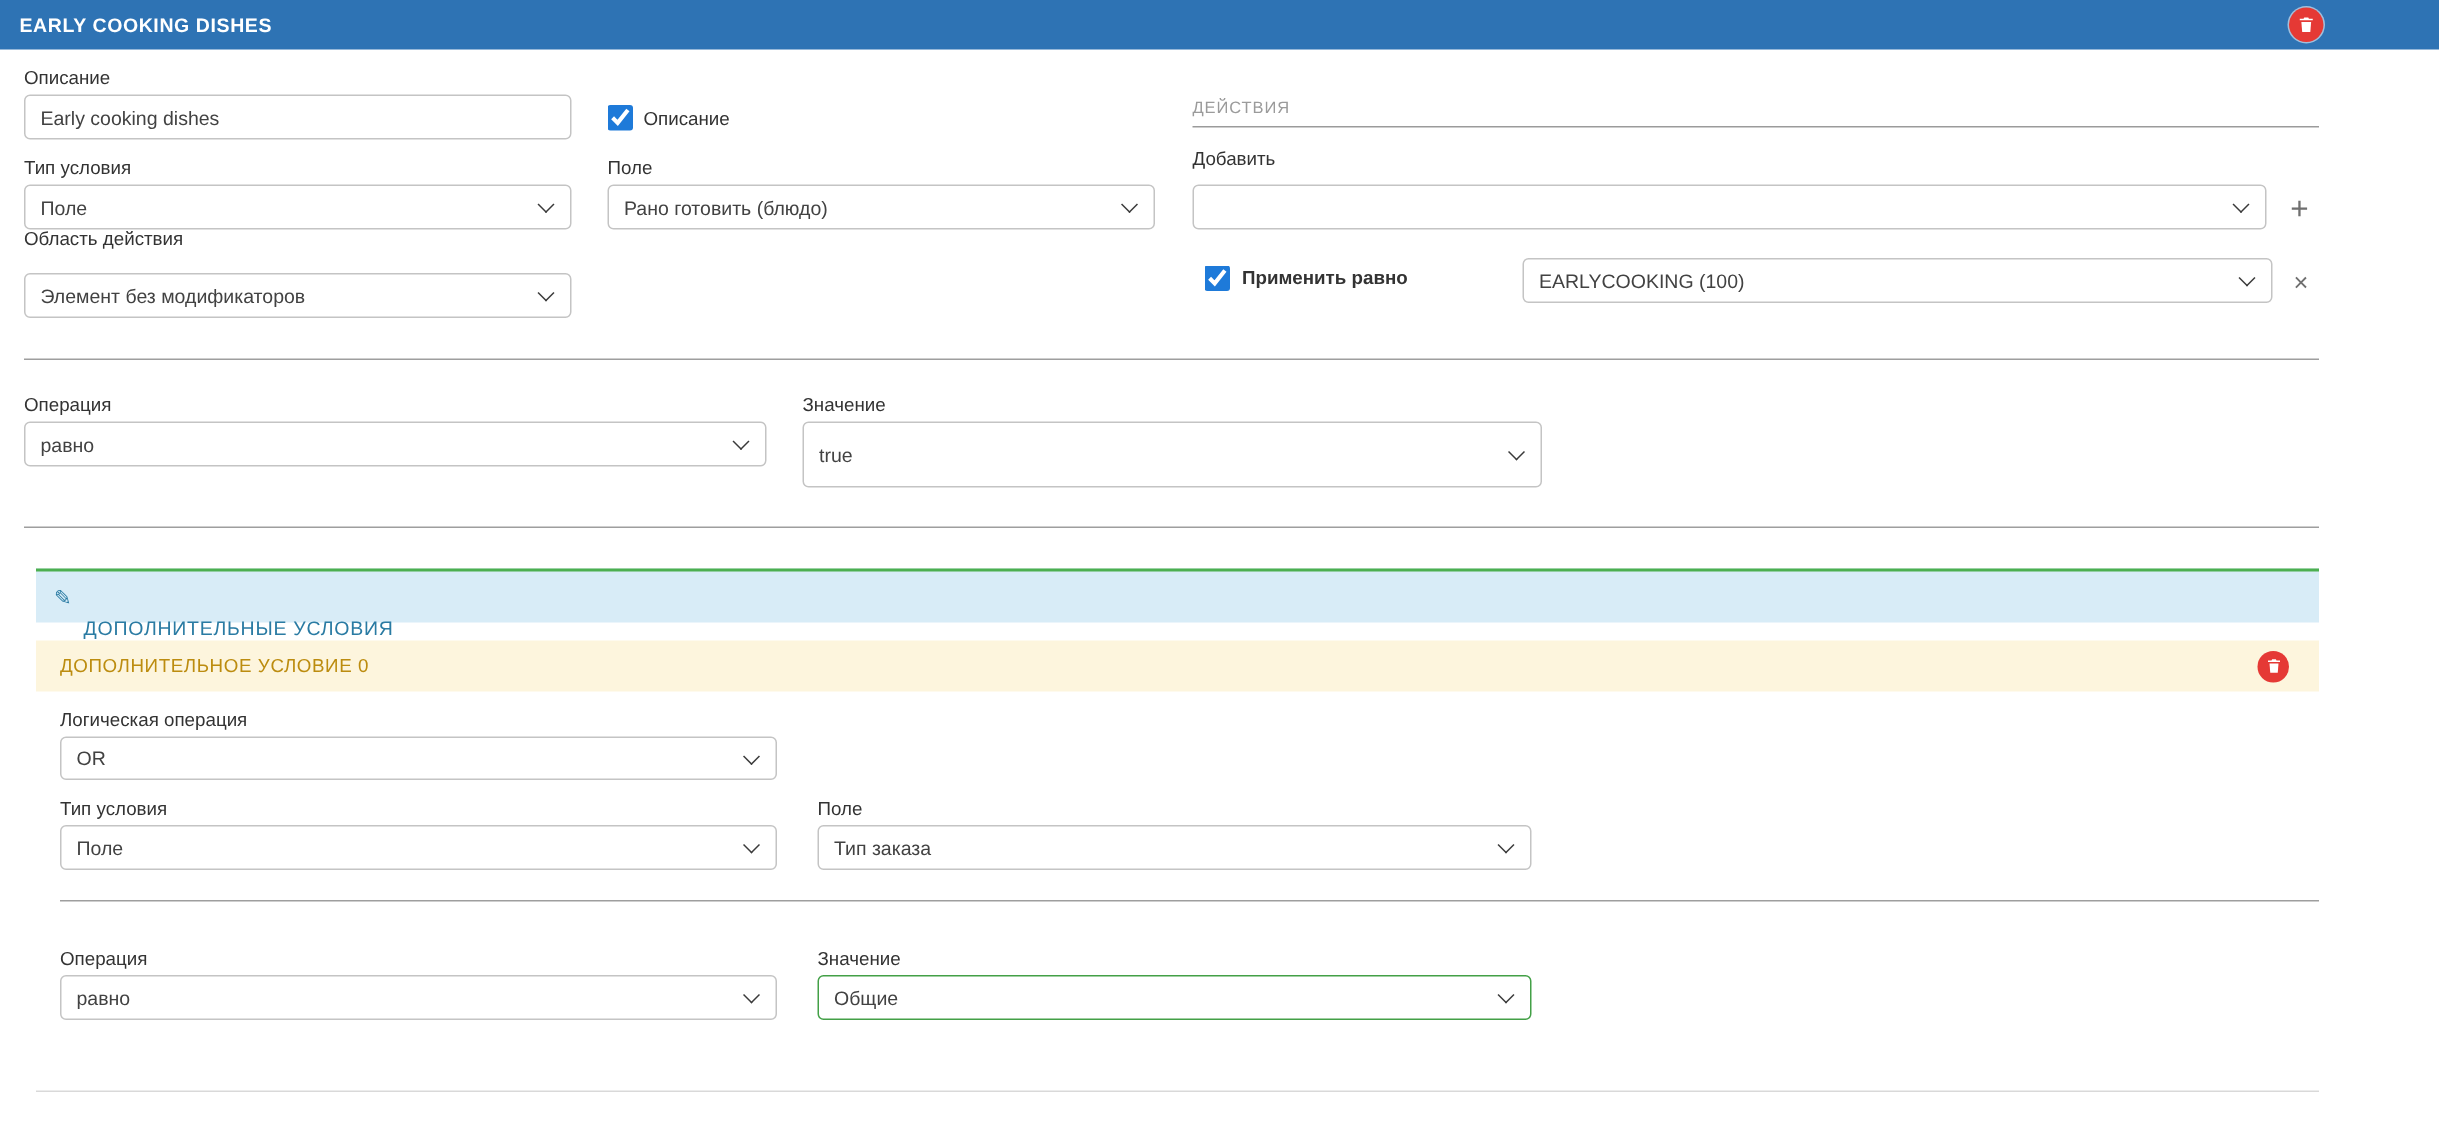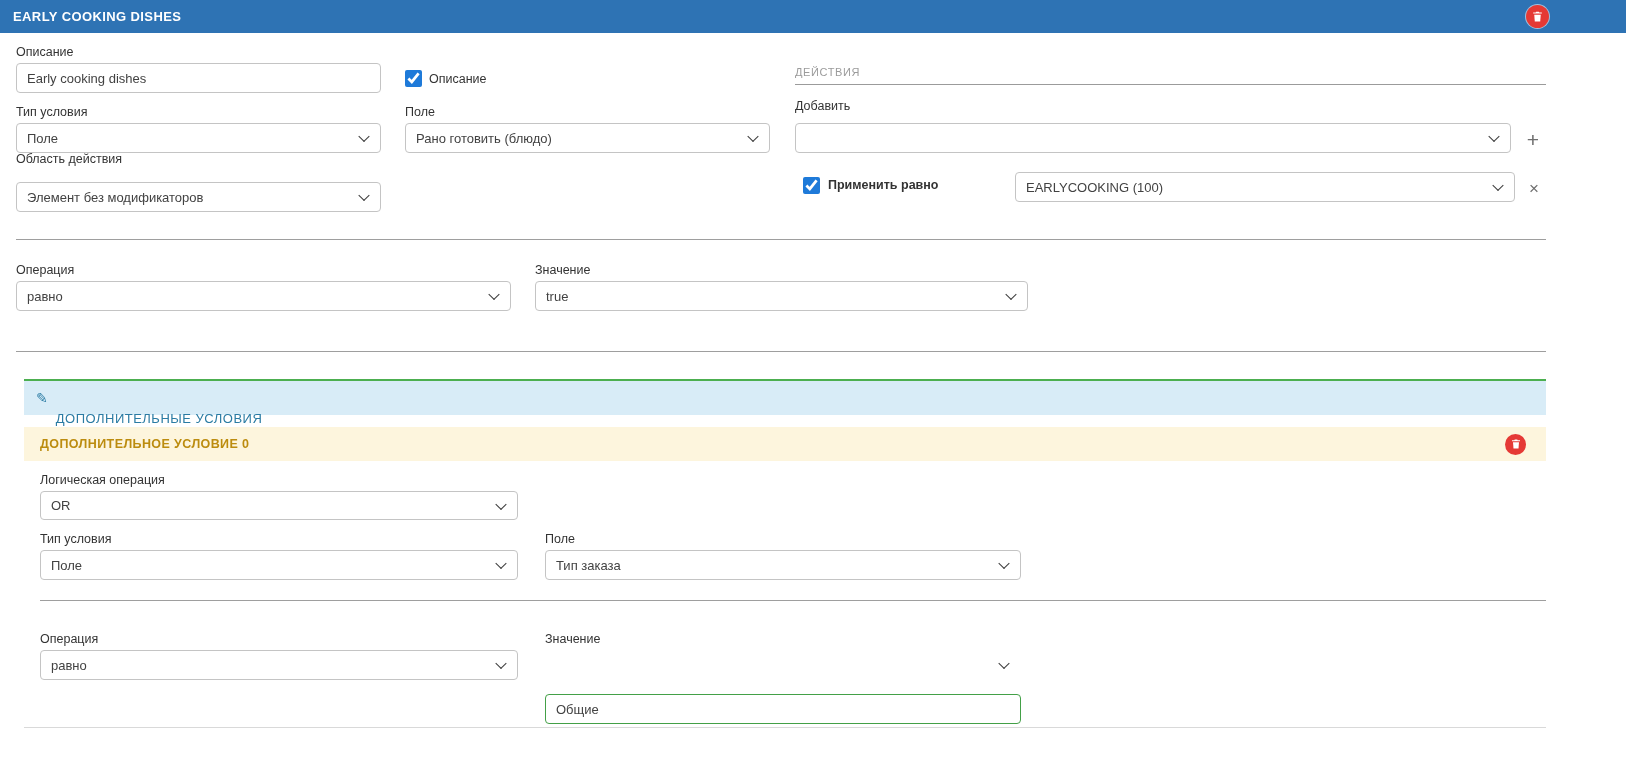--- a/index.html
+++ b/index.html
@@ -53,21 +53,21 @@
     font-family:"Liberation Sans", sans-serif;
   }
 
   .sel{position:absolute;}
   .sel select{
     appearance:none;-webkit-appearance:none;-moz-appearance:none;
     width:100%;height:100%;border:1px solid var(--control_border);border-radius:4px;
     font-size:13px;color:var(--control_text);padding:0 32px 0 10px;background:#fff;
     font-family:"Liberation Sans", sans-serif;cursor:pointer;outline:none;
   }
-  .sel.focus-green select{border:1.5px solid var(--focus_green);margin-top:44px;}
+  .sel.focus-green select{border:1.5px solid var(--focus_green);}
   .chev{
     position:absolute;right:13px;top:50%;width:8px;height:8px;
     border-right:1.6px solid #3a3a3a;border-bottom:1.6px solid #3a3a3a;
     transform:translateY(-70%) rotate(45deg);pointer-events:none;
   }
 
   .chk{
     position:absolute;width:17px;height:17px;margin:0;accent-color:var(--checkbox_blue);cursor:pointer;
   }
 
@@ -86,21 +86,21 @@
   .times{font-size:17px;}
 
   .info-bar{
     position:absolute;background:var(--info_bg);border-top:2px solid var(--info_border);
     display:flex;align-items:center;padding-left:12px;
   }
   .info-bar .pencil{color:var(--info_text);font-size:14px;margin-right:8px;}
   .info-bar .info-title{color:var(--info_text);font-size:13px;letter-spacing:.5px;margin-top:41px;}
 
   .warn-bar{
-    position:absolute;background:var(--warning_bg);display:flex;align-items:center;padding:0 20px 0 16px;font-weight:bold;
+    position:absolute;background:var(--warning_bg);display:flex;align-items:center;padding:0 20px 0 16px;
   }
   .warn-bar .warn-title{color:var(--warning_text);font-size:12.5px;letter-spacing:.4px;}
   .warn-bar .trash-btn{position:static;margin-left:auto;}
 </style>
 </head>
 <body>
 
 <div class="page">
 
   <header class="topbar">
@@ -170,21 +170,21 @@
 
   <span class="lbl" style="left:16px;top:263px;">Операция</span>
   <div class="sel" style="left:16px;top:281px;width:495px;height:30px;">
     <select>
       <option>равно</option>
     </select>
     <span class="chev"></span>
   </div>
 
   <span class="lbl" style="left:535px;top:263px;">Значение</span>
-  <div class="sel" style="left:535px;top:281px;width:493px;height:30px;">
+  <div class="sel" style="left:535px;top:281px;width:493px;height:44px;">
     <select>
       <option>true</option>
     </select>
     <span class="chev"></span>
   </div>
 
   <div class="divider" style="left:16px;top:351px;width:1530px;"></div>
 
   <div class="info-bar" style="left:24px;top:379px;width:1522px;height:36px;">
     <span class="pencil">✎</span>

